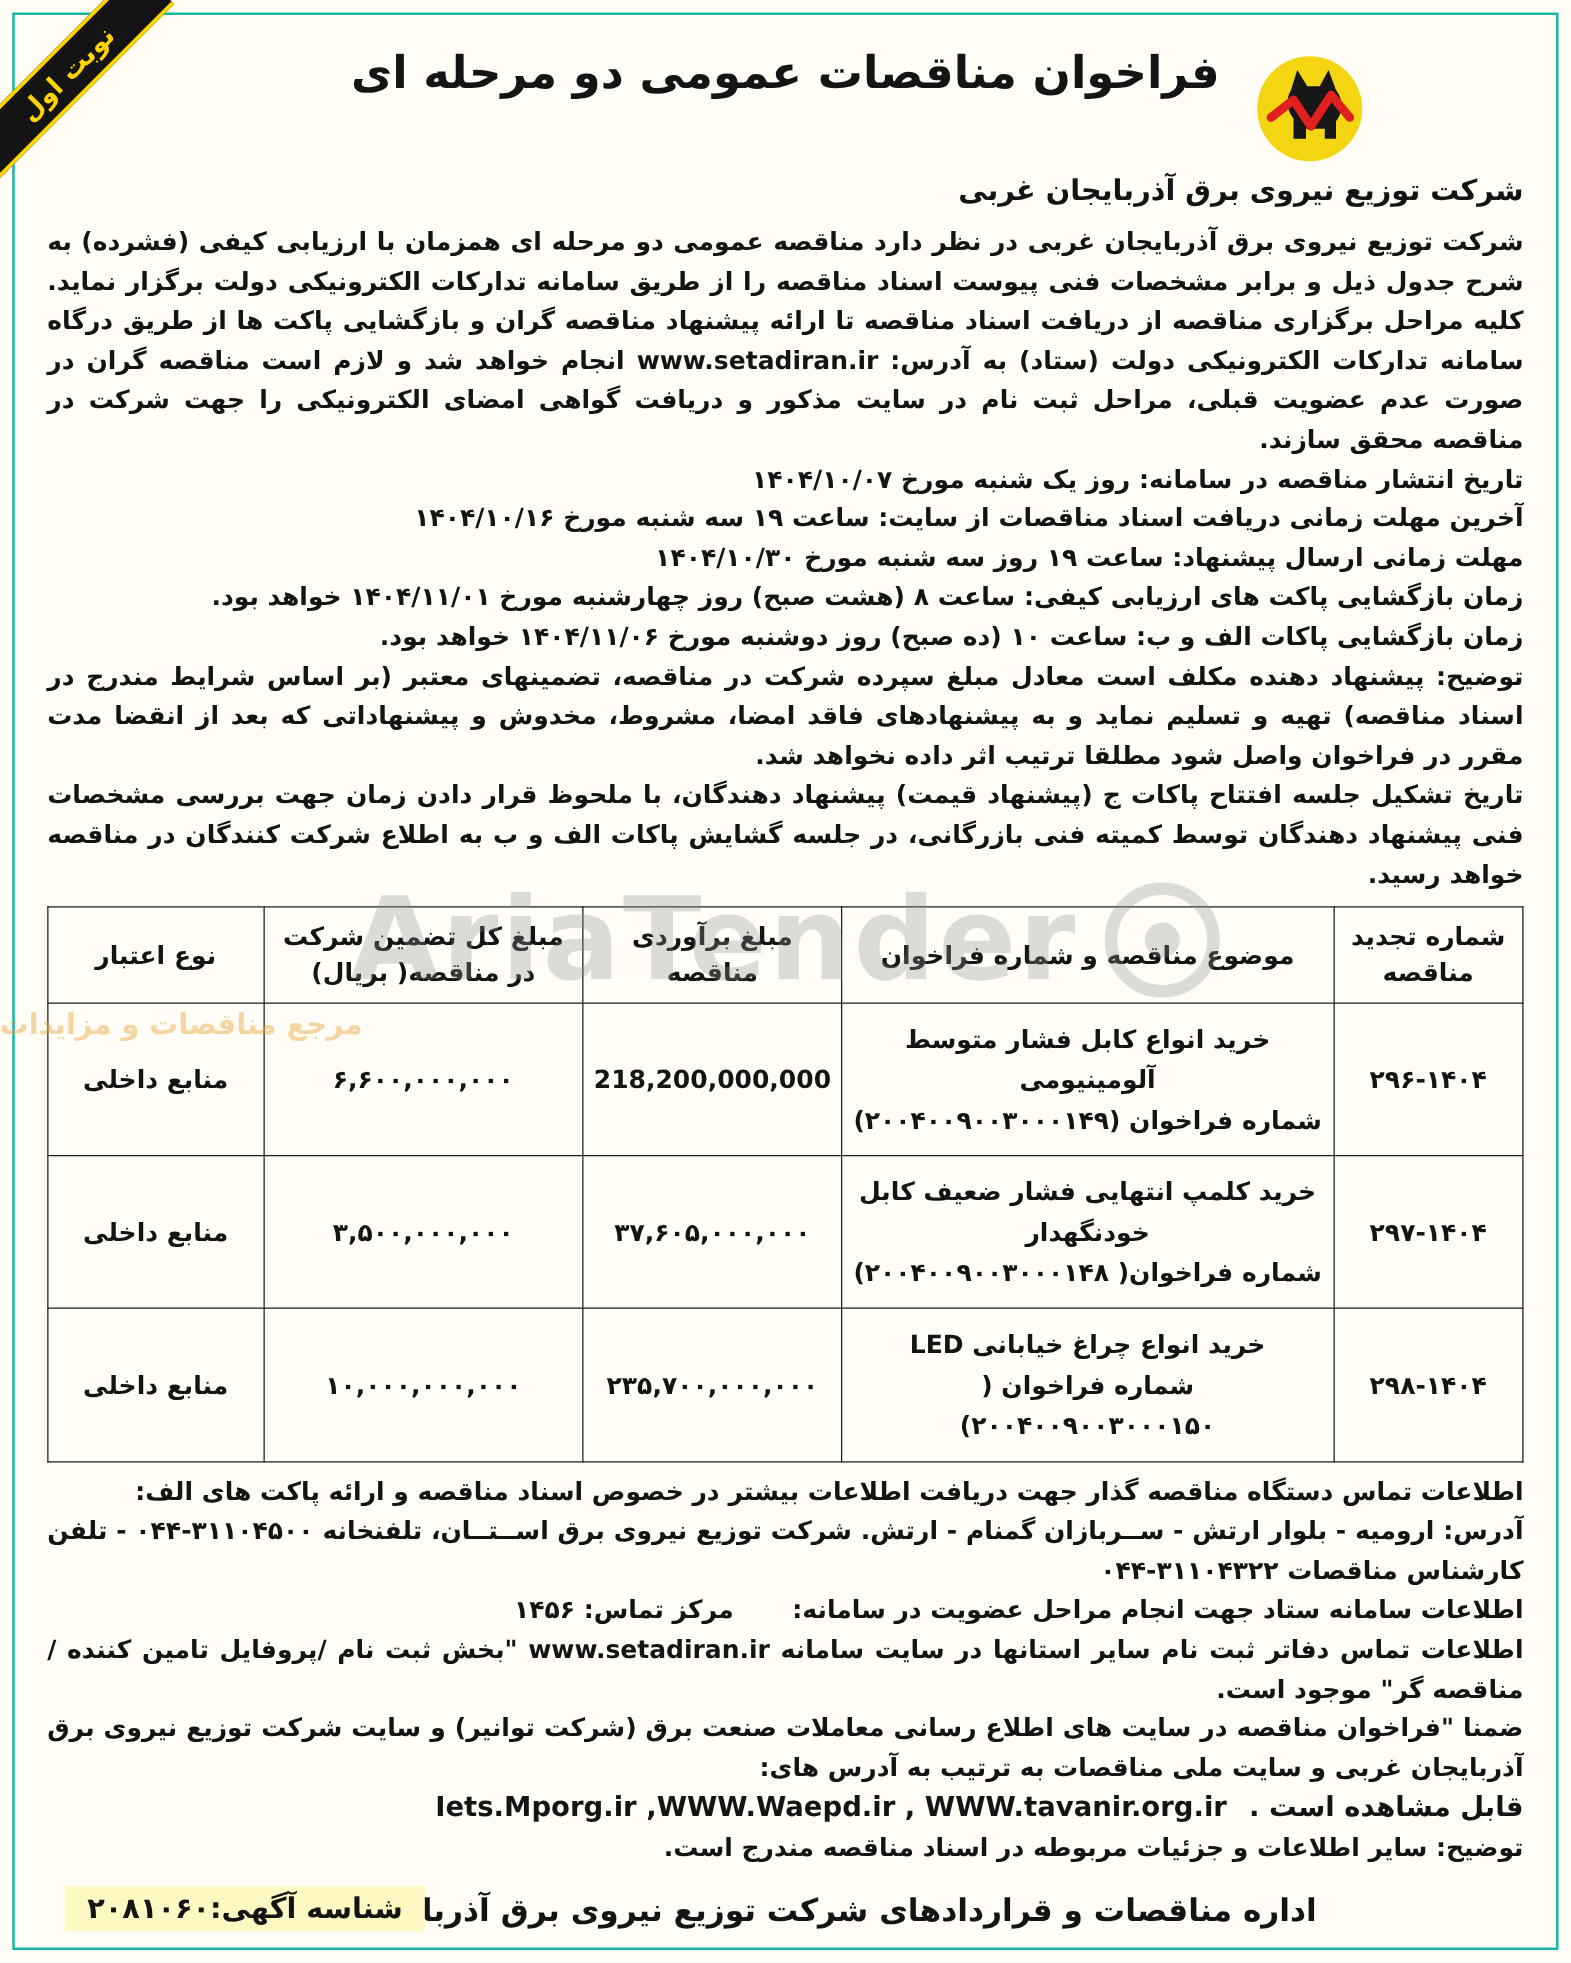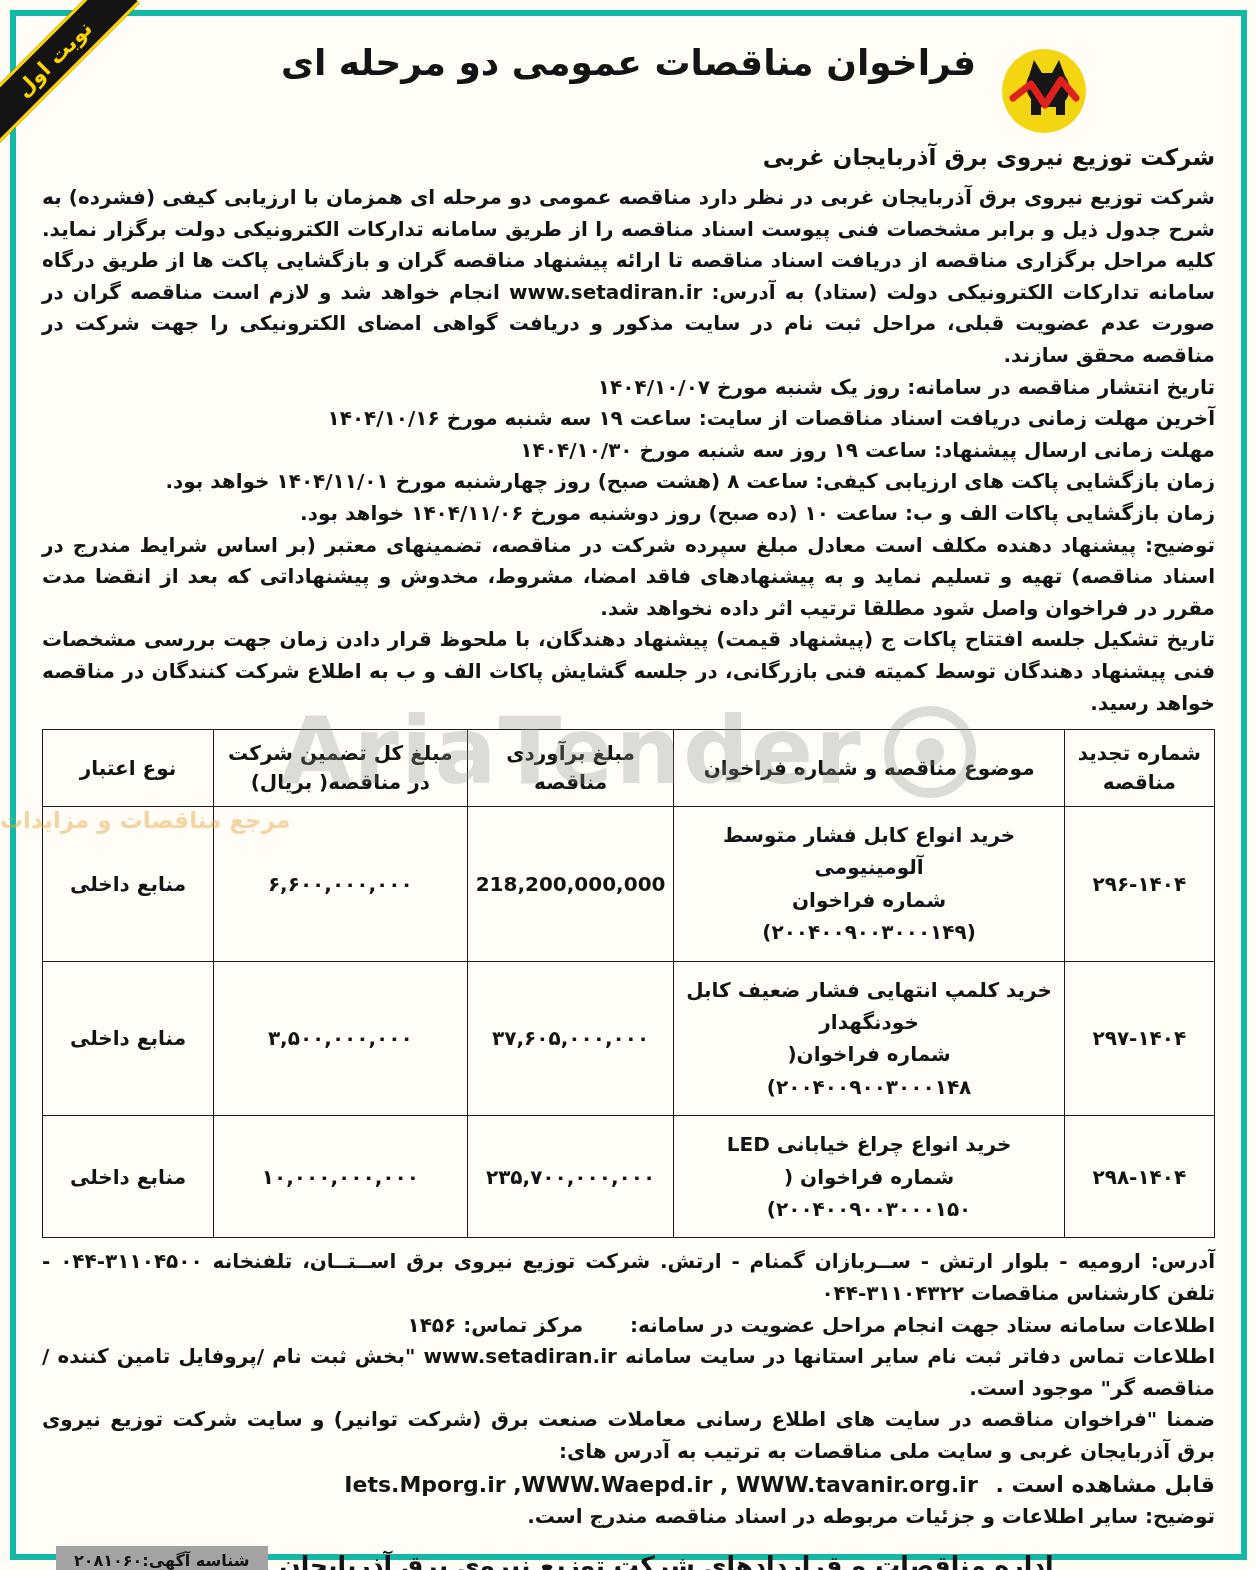--- a/index.html
+++ b/index.html
@@ -9,21 +9,21 @@
     width: 1257px; height: 1570px;
     margin: 0 auto;
     background: #fffdf6;
     color: #141414;
     font-family: "DejaVu Sans", "Liberation Sans", sans-serif;
     overflow: hidden;
     direction: rtl;
   }
   .inner {
     position: absolute; inset: 10px;
-    border: 6px solid #14b8a6;
+    border: 2px solid #14b8a6;
     padding: 0 26px 8px;
   }
   
   .ribbon {
     position: absolute; top: 38px; left: -46px;
     width: 200px;
     transform: rotate(-45deg);
     background: #141414;
     color: #ffd400;
     border-top: 3px solid #ffd400;
@@ -53,23 +53,23 @@
   td { font-size: 20px; padding: 12px 8px; line-height: 1.62; }
   td .subj { line-height: 1.62; }
   
   .footer { margin-top: 8px; }
   .urls { margin: 4px 0; font-size: 22px; font-weight: bold; text-align: right; }
   .urls .latin { margin: 0 10px; }
   
   .bottom { position: relative; margin-top: 12px; height: 48px; }
   .adid {
     position: absolute; left: 14px; top: 2px;
-    background: #a3a3a3;
+    background: #fef9c3;
     padding: 5px 18px;
-    font-size: 16px; font-weight: bold;
+    font-size: 23px; font-weight: bold;
     white-space: nowrap;
   }
   .dept { text-align: center; font-size: 25px; font-weight: bold; padding-top: 7px; }
   
   .wm {
     position: absolute; top: 698px; left: 0; width: 100%;
     text-align: left; pointer-events: none; z-index: 6;
   }
   .wm-row { display: flex; align-items: center; justify-content: center; gap: 20px; opacity: 0.30; }
   .wm-text { font-size: 92px; font-weight: bold; color: #8f8f8f; letter-spacing: 2px; direction: ltr; }
@@ -157,20 +157,21 @@
             <div class="subj">شماره فراخوان ( ۲۰۰۴۰۰۹۰۰۳۰۰۰۱۵۰)</div>
           </td>
           <td><span dir="ltr">۲۳۵,۷۰۰,۰۰۰,۰۰۰</span></td>
           <td><span dir="ltr">۱۰,۰۰۰,۰۰۰,۰۰۰</span></td>
           <td>منابع داخلی</td>
         </tr>
       </tbody>
     </table>
 
     <div class="footer">
+      <p class="p">اطلاعات تماس دستگاه مناقصه گذار جهت دریافت اطلاعات بیشتر در خصوص اسناد مناقصه و ارائه پاکت های الف:</p>
       <p class="p">آدرس: ارومیه - بلوار ارتش - ســربازان گمنام - ارتش. شرکت توزیع نیروی برق اســتــان، تلفنخانه ۳۱۱۰۴۵۰۰-۰۴۴ - تلفن کارشناس مناقصات ۳۱۱۰۴۳۲۲-۰۴۴</p>
       <p class="line">اطلاعات سامانه ستاد جهت انجام مراحل عضویت در سامانه:   مرکز تماس: ۱۴۵۶</p>
       <p class="p">اطلاعات تماس دفاتر ثبت نام سایر استانها در سایت سامانه www.setadiran.ir "بخش ثبت نام /پروفایل تامین کننده /مناقصه گر" موجود است.</p>
       <p class="p">ضمنا "فراخوان مناقصه در سایت های اطلاع رسانی معاملات صنعت برق (شرکت توانیر) و سایت شرکت توزیع نیروی برق آذربایجان غربی و سایت ملی مناقصات به ترتیب به آدرس های:</p>
       <p class="urls">
         <span>قابل مشاهده است .</span>
         <span dir="ltr" class="latin">Iets.Mporg.ir  ,WWW.Waepd.ir ,  WWW.tavanir.org.ir</span>
       </p>
       <p class="line">توضیح: سایر اطلاعات و جزئیات مربوطه در اسناد مناقصه مندرج است.</p>
     </div>

